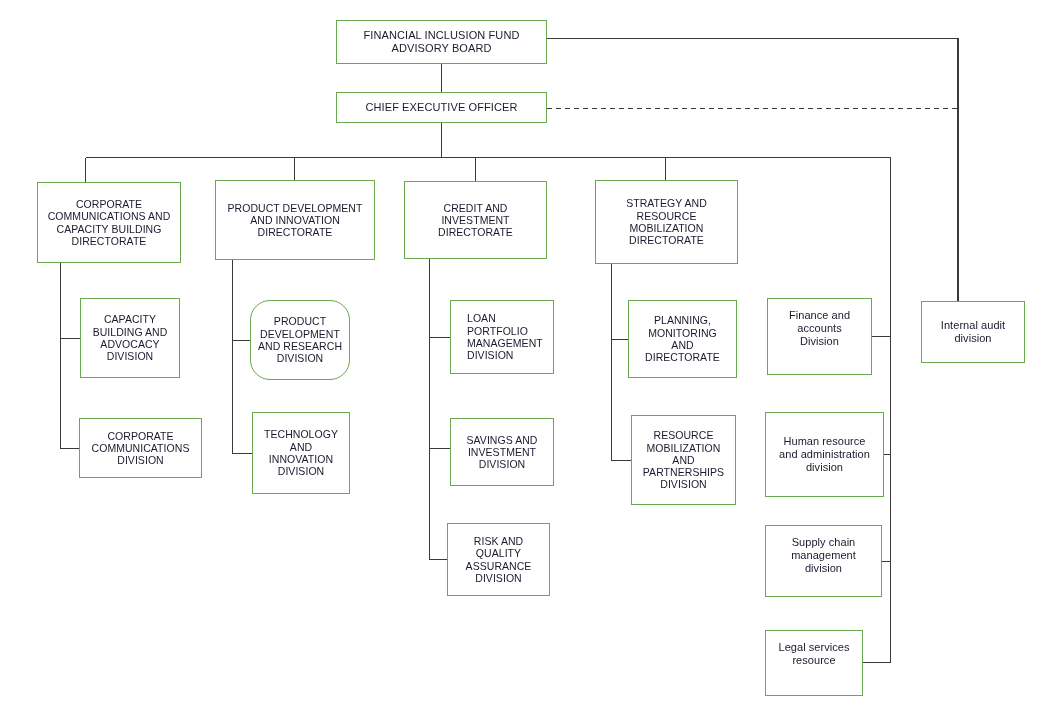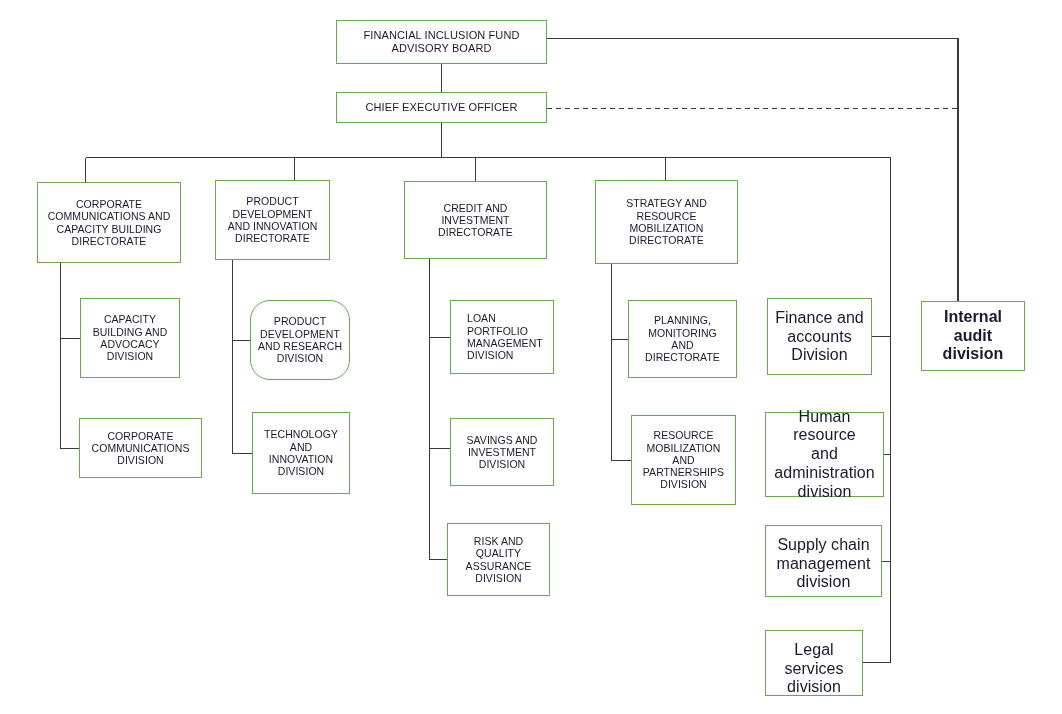--- a/index.html
+++ b/index.html
@@ -53,21 +53,21 @@
     font-size: 10.5px;
     letter-spacing: 0.05px;
   }
   
   .level-division .node-label {
     font-size: 10.5px;
     letter-spacing: 0.05px;
   }
   
   .level-support .node-label {
-    font-size: 16px;
+    font-size: 11px;
     letter-spacing: 0.05px;
   }
 </style>
 </head>
 <body>
 
 <div id="chart-root">
 
   <svg id="connector-layer" width="1062" height="714" viewBox="0 0 1062 714" xmlns="http://www.w3.org/2000/svg">
     <g stroke="#3a3a3a" stroke-width="1.1" fill="none" shape-rendering="crispEdges">
@@ -113,33 +113,33 @@
 
   <div class="node level-board" style="left:336px; top:20px; width:211px; height:44px;">
     <span class="node-label">FINANCIAL INCLUSION FUND
 ADVISORY BOARD</span>
   </div>
 
   <div class="node level-exec" style="left:336px; top:92px; width:211px; height:31px;">
     <span class="node-label">CHIEF EXECUTIVE OFFICER</span>
   </div>
 
-  <div class="node level-support" style="left:921px; top:301px; width:104px; height:70px;font-weight:bold;">
+  <div class="node level-support" style="left:921px; top:301px; width:104px; height:62px;">
     <span class="node-label">Internal audit
 division</span>
   </div>
 
   <div class="node level-directorate" style="left:37px; top:182px; width:144px; height:81px;">
     <span class="node-label">CORPORATE
 COMMUNICATIONS AND
 CAPACITY BUILDING
 DIRECTORATE</span>
   </div>
 
-  <div class="node level-directorate" style="left:215px; top:180px; width:115px; height:80px;">
+  <div class="node level-directorate" style="left:215px; top:180px; width:160px; height:80px;">
     <span class="node-label">PRODUCT DEVELOPMENT
 AND INNOVATION
 DIRECTORATE</span>
   </div>
 
   <div class="node level-directorate" style="left:404px; top:181px; width:143px; height:78px;">
     <span class="node-label">CREDIT AND
 INVESTMENT
 DIRECTORATE</span>
   </div>
@@ -226,16 +226,16 @@
   </div>
 
   <div class="node level-support" style="left:765px; top:525px; width:117px; height:72px; align-items:flex-start; padding-top:10px;">
     <span class="node-label">Supply chain
 management
 division</span>
   </div>
 
   <div class="node level-support" style="left:765px; top:630px; width:98px; height:66px; align-items:flex-start; padding-top:10px;">
     <span class="node-label">Legal services
-division</span>
+resource</span>
   </div>
 
 </div>
 
 </body></html>

